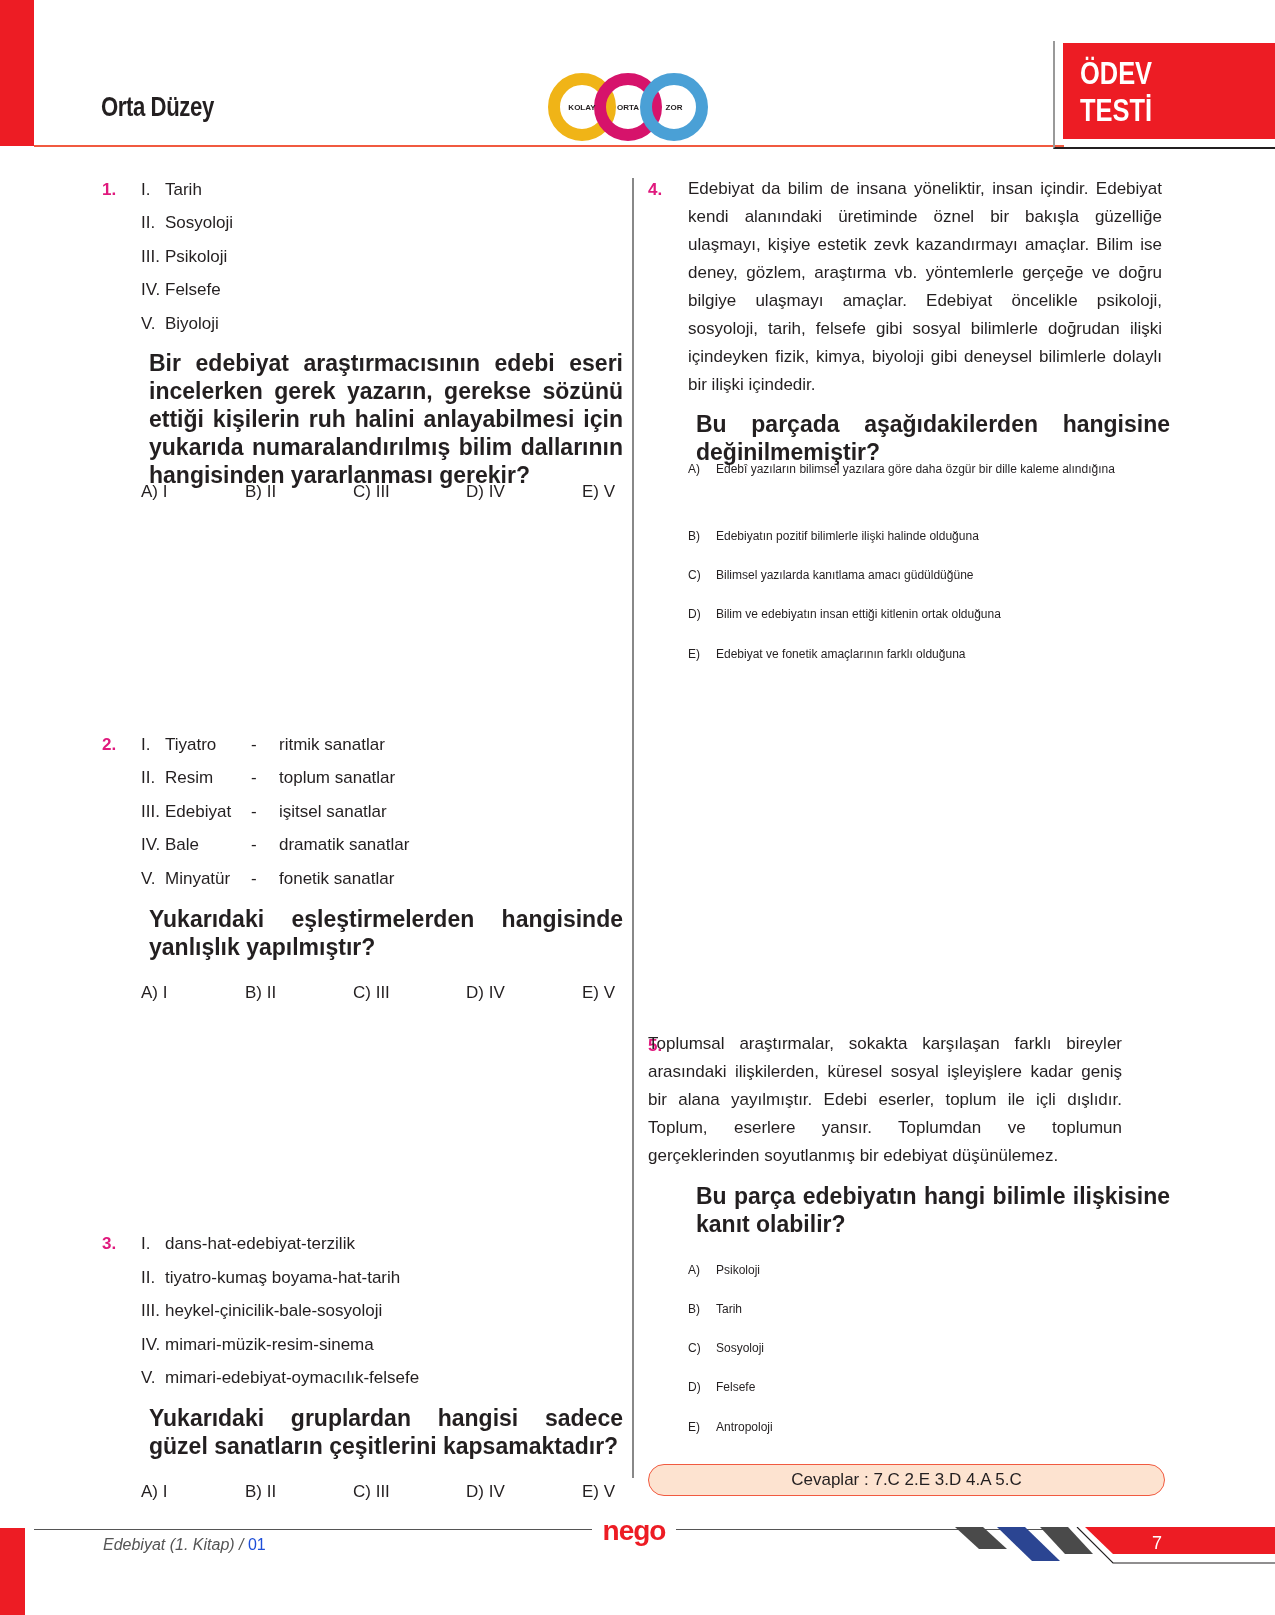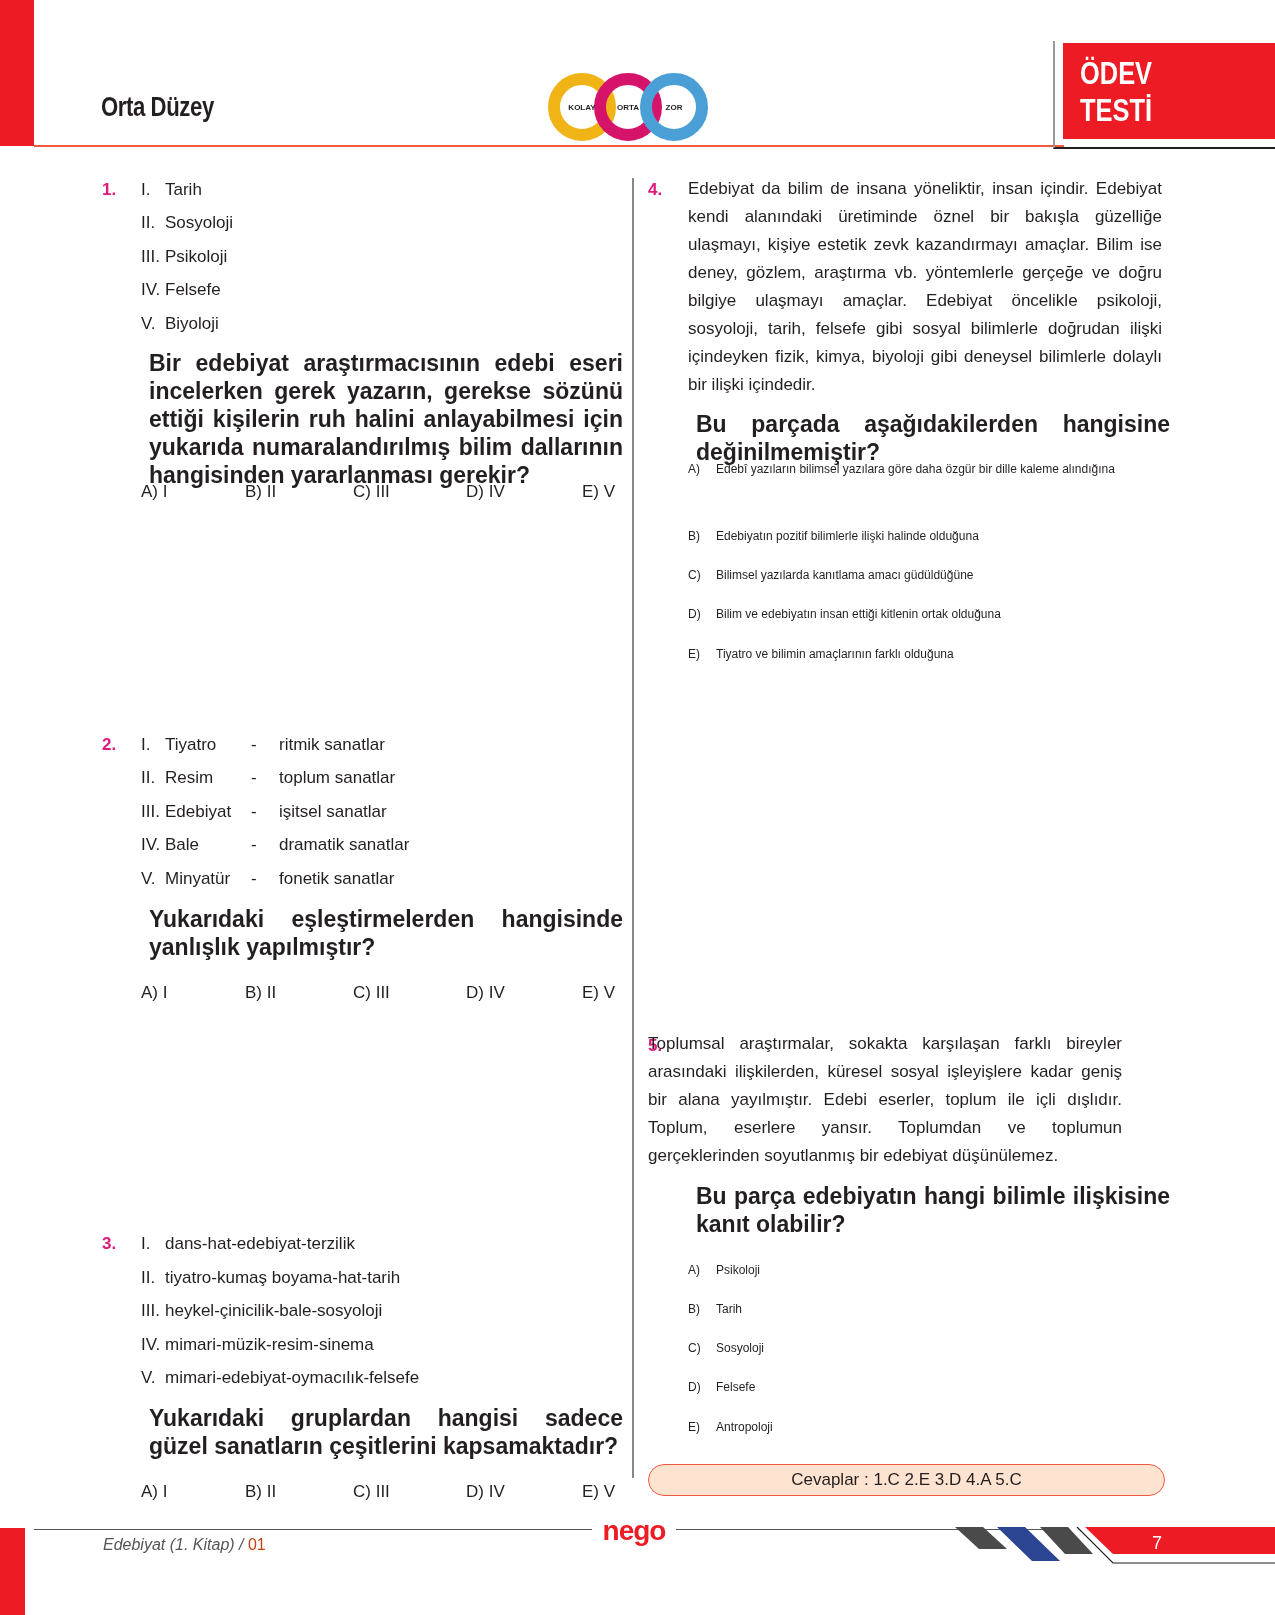--- a/index.html
+++ b/index.html
@@ -25,21 +25,21 @@
   .u { text-underline-offset:4px; }
   .opt-inline { position:absolute; font-size:17px; }
   .opt { position:absolute; font-size:12px; line-height:28px; }
   .opt .lbl { display:inline-block; width:28px; }
   .opt .val { display:inline-block; vertical-align:top; width:440px; }
 
   .answer-box { left:648px; top:1464px; width:515px; height:30px; border:1.5px solid #f15a40;
                 border-radius:16px; background:#fde3d0; text-align:center; line-height:30px; font-size:17px; }
   .footer-line { left:34px; top:1529px; width:1010px; height:1px; background:#555; }
   .footer-text { left:103px; top:1536px; font-size:16px; color:#555; font-style:italic; }
-  .footer-text .pn { font-style:normal; color:#c2410c; }
+  .footer-text .pn { font-style:normal; color:#1d4ed8; }
   .nego { left:592px; top:1514px; width:84px; height:36px; }
   .stripes { left:955px; top:1527px; width:320px; height:40px; }
   .page-num { left:1152px; top:1533px; color:#fff; font-size:18px; }
 </style>
 </head>
 <body>
 
 <div class="abs red-bar-top"></div>
 <div class="abs header-line"></div>
 <div class="abs level-title">Orta Düzey</div>
@@ -108,35 +108,35 @@
 </div>
 
 <div>
   <span class="abs qnum" style="left:648px;top:180px;">4.</span>
   <div class="para" style="left:688px;top:175px;width:474px;">Edebiyat da bilim de insana yöneliktir, insan içindir. Edebiyat kendi alanındaki üretiminde öznel bir bakışla güzelliğe ulaşmayı, kişiye estetik zevk kazandırmayı amaçlar. Bilim ise deney, gözlem, araştırma vb. yöntemlerle gerçeğe ve doğru bilgiye ulaşmayı amaçlar. Edebiyat öncelikle psikoloji, sosyoloji, tarih, felsefe gibi sosyal bilimlerle doğrudan ilişki içindeyken fizik, kimya, biyoloji gibi deneysel bilimlerle dolaylı bir ilişki içindedir.</div>
   <div class="stem" style="left:688px;top:410px;width:474px;"><span>Bu parçada aşağıdakilerden hangisine </span><span class="u">değinilmemiştir</span><span>?</span></div>
   <div class="opt" style="left:688px;top:455px;"><span class="lbl">A)</span><span class="val">Edebî yazıların bilimsel yazılara göre daha özgür bir dille kaleme alındığına</span></div>
   <div class="opt" style="left:688px;top:522px;"><span class="lbl">B)</span><span class="val">Edebiyatın pozitif bilimlerle ilişki halinde olduğuna</span></div>
   <div class="opt" style="left:688px;top:561px;"><span class="lbl">C)</span><span class="val">Bilimsel yazılarda kanıtlama amacı güdüldüğüne</span></div>
   <div class="opt" style="left:688px;top:600px;"><span class="lbl">D)</span><span class="val">Bilim ve edebiyatın insan ettiği kitlenin ortak olduğuna</span></div>
-  <div class="opt" style="left:688px;top:640px;"><span class="lbl">E)</span><span class="val">Tiyatro ve bilimin amaçlarının farklı olduğuna</span></div>
+  <div class="opt" style="left:688px;top:640px;"><span class="lbl">E)</span><span class="val">Edebiyat ve fonetik amaçlarının farklı olduğuna</span></div>
 </div>
 
 <div>
   <span class="abs qnum" style="left:648px;top:1036px;">5.</span>
   <div class="para" style="left:648px;top:1030px;width:474px;">Toplumsal araştırmalar, sokakta karşılaşan farklı bireyler arasındaki ilişkilerden, küresel sosyal işleyişlere kadar geniş bir alana yayılmıştır. Edebi eserler, toplum ile içli dışlıdır. Toplum, eserlere yansır. Toplumdan ve toplumun gerçeklerinden soyutlanmış bir edebiyat düşünülemez.</div>
   <div class="stem" style="left:688px;top:1182px;width:474px;">Bu parça edebiyatın hangi bilimle ilişkisine kanıt olabilir?</div>
   <div class="opt" style="left:688px;top:1256px;"><span class="lbl">A)</span><span class="val">Psikoloji</span></div>
   <div class="opt" style="left:688px;top:1295px;"><span class="lbl">B)</span><span class="val">Tarih</span></div>
   <div class="opt" style="left:688px;top:1334px;"><span class="lbl">C)</span><span class="val">Sosyoloji</span></div>
   <div class="opt" style="left:688px;top:1373px;"><span class="lbl">D)</span><span class="val">Felsefe</span></div>
   <div class="opt" style="left:688px;top:1413px;"><span class="lbl">E)</span><span class="val">Antropoloji</span></div>
 </div>
 
-<div class="abs answer-box">Cevaplar : 1.C 2.E 3.D 4.A 5.C</div>
+<div class="abs answer-box">Cevaplar : 7.C 2.E 3.D 4.A 5.C</div>
 
 <div class="abs footer-line"></div>
 <div class="abs red-bar-bottom"></div>
 <div class="abs footer-text"><span>Edebiyat (1. Kitap) / </span><span class="pn">01</span></div>
 
 <svg class="abs nego" viewBox="0 0 84 36">
   <rect x="0" y="0" width="84" height="36" fill="#fff"></rect>
   <text x="42" y="26" text-anchor="middle" font-size="28" font-weight="bold" fill="#ed1c24" font-family="Liberation Sans, sans-serif" letter-spacing="-1">nego</text>
 </svg>
 

